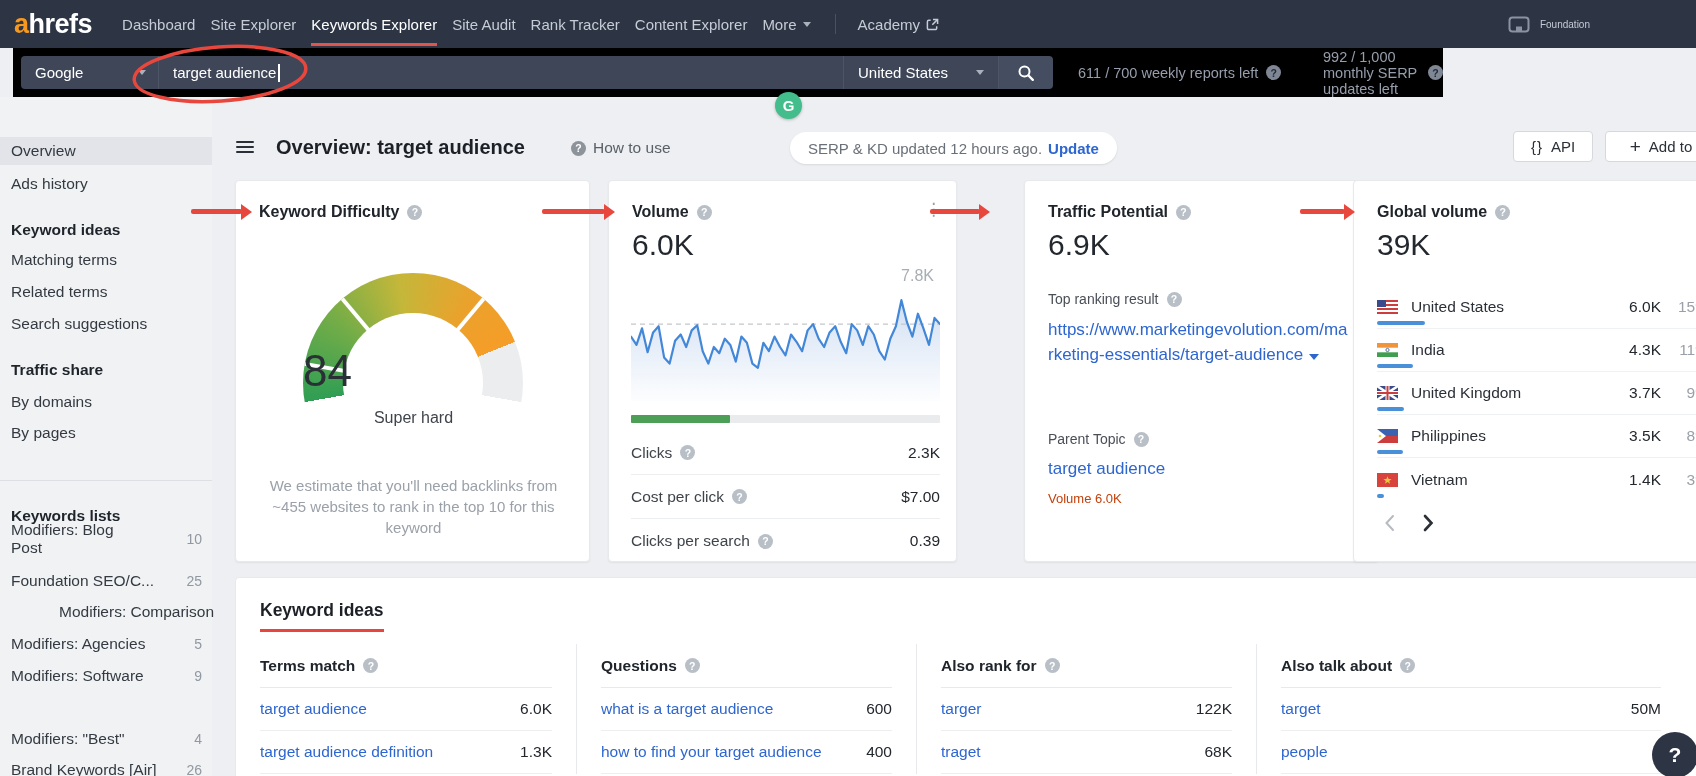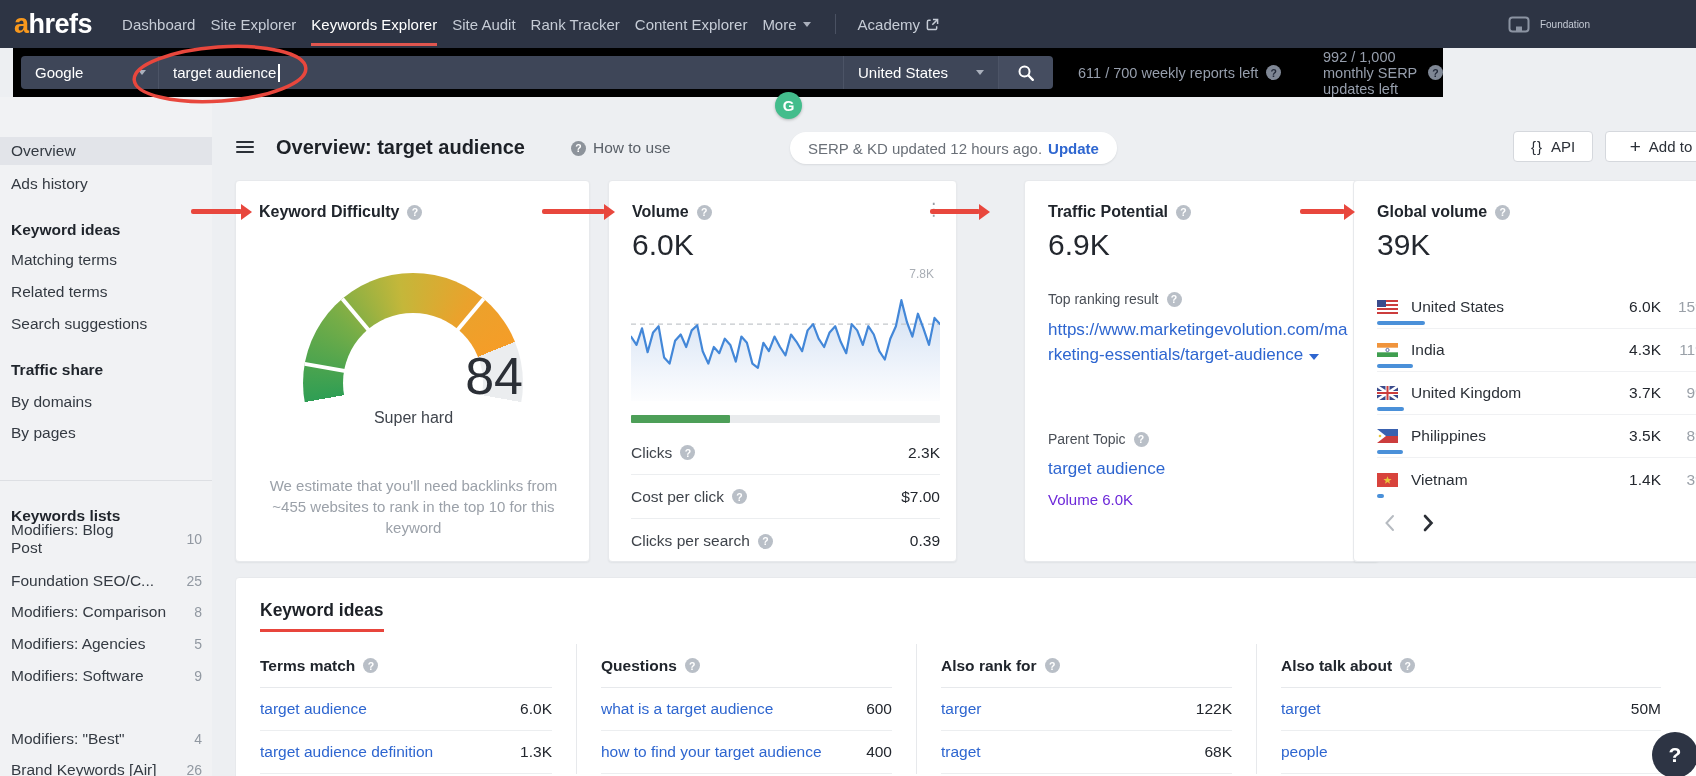--- a/index.html
+++ b/index.html
@@ -76,45 +76,45 @@
   .kebab { position:absolute; right:14px; top:18px; color:#969ca4; font-size:17px; cursor:pointer; }
   .kebab::before { content:"\22EE"; }
 
   
   .gauge-wrap { position:absolute; left:67px; top:92px; width:220px; }
   .gauge { position:relative; width:220px; height:135px; overflow:hidden; }
   .gauge-ring { width:220px; height:220px; border-radius:50%; }
   .gauge-gap { position:absolute; left:0; top:108px; width:110px; height:4px; background:#ffffff;
     transform-origin:110px 2px; }
   .gauge-hole { position:absolute; left:40px; top:40px; width:140px; height:140px; border-radius:50%; background:#ffffff; }
-  .gauge-value { position:absolute; left:0; top:72px; width:220px; text-align:right; font-size:52px; color:#2b2f36; }
+  .gauge-value { position:absolute; left:0; top:72px; width:220px; text-align:left; font-size:44px; color:#2b2f36; }
   .gauge-label { position:absolute; left:23px; top:228px; width:309px; text-align:center; font-size:16px; color:#3f444c; }
   .kd-note { position:absolute; left:28px; top:294px; width:299px; text-align:center; font-size:15px;
     line-height:21px; color:#9ba1a9; }
 
   
   .spark-box { position:absolute; left:22px; top:112px; width:309px; height:108px; }
-  .spark-peak { position:absolute; right:22px; top:86px; font-size:12px; color:#a9aeb5; }
+  .spark-peak { position:absolute; right:22px; top:86px; font-size:16px; color:#a9aeb5; }
   .vol-progress { position:absolute; left:22px; top:234px; width:309px; height:8px; background:#e9ebed; border-radius:1px; }
   .vol-progress-fill { height:8px; background:#4d9f58; border-radius:1px; }
   .metric-rows { position:absolute; left:22px; top:250px; width:309px; }
   .metric-row { height:44px; display:flex; align-items:center; justify-content:space-between;
     border-bottom:1px solid #eceef0; font-size:15.5px; color:#3f444b; }
   .metric-row:last-child { border-bottom:none; }
   .metric-label { display:flex; align-items:center; gap:8px; }
   .metric-value { color:#23272e; }
 
   
   .tp-sub { position:absolute; left:23px; display:flex; align-items:center; gap:8px; font-size:14px; color:#4a4f57; }
   .tp-url { position:absolute; left:23px; top:136px; width:305px; font-size:17px; line-height:25px;
     color:#2e66d0; word-break:break-all; cursor:pointer; }
   .caret-blue { display:inline-block; width:0; height:0; border-left:5px solid transparent;
     border-right:5px solid transparent; border-top:6px solid #2e66d0; margin-left:6px; }
   .tp-topic { position:absolute; left:23px; top:278px; font-size:17px; color:#2e66d0; cursor:pointer; }
-  .tp-vol { position:absolute; left:23px; top:310px; font-size:15px; color:#6d28d9; }
+  .tp-vol { position:absolute; left:23px; top:310px; font-size:13px; color:#c2410c; }
 
   
   .country-rows { position:absolute; left:23px; top:105px; width:332px; }
   .country-row { position:relative; height:43px; display:flex; align-items:center; border-bottom:1px solid #f0f1f3; }
   .country-row .flag { width:21px; height:14px; margin-right:13px; flex:0 0 21px; }
   .country-name { flex:1; font-size:15.5px; color:#2b3037; }
   .country-value { width:58px; text-align:right; font-size:15.5px; color:#23272e; }
   .country-pct { width:48px; text-align:right; font-size:15.5px; color:#9aa0a8; }
   .country-bar { position:absolute; left:0; bottom:3px; height:4px; background:#4a90d9; border-radius:2px; }
   .pager { position:absolute; left:30px; top:333px; display:flex; gap:28px; align-items:center; }
@@ -229,21 +229,21 @@
   <div class="sdivider" style="top:383px;"></div>
   <div class="srow sheading" style="top:405px;">Keywords lists</div>
   <div class="srow" style="top:428px;gap:45px;">
       <span>Modifiers: Blog Post</span>
       <span class="scount">10</span>
     </div>
   <div class="srow" style="top:470px;">
       <span>Foundation SEO/C...</span>
       <span class="scount">25</span>
     </div>
-  <div class="srow" style="top:501px;">
+  <div class="srow" style="top:501px;margin-left:48px;">
       <span>Modifiers: Comparison</span>
       <span class="scount">8</span>
     </div>
   <div class="srow" style="top:533px;">
       <span>Modifiers: Agencies</span>
       <span class="scount">5</span>
     </div>
   <div class="srow" style="top:565px;">
       <span>Modifiers: Software</span>
       <span class="scount">9</span>

